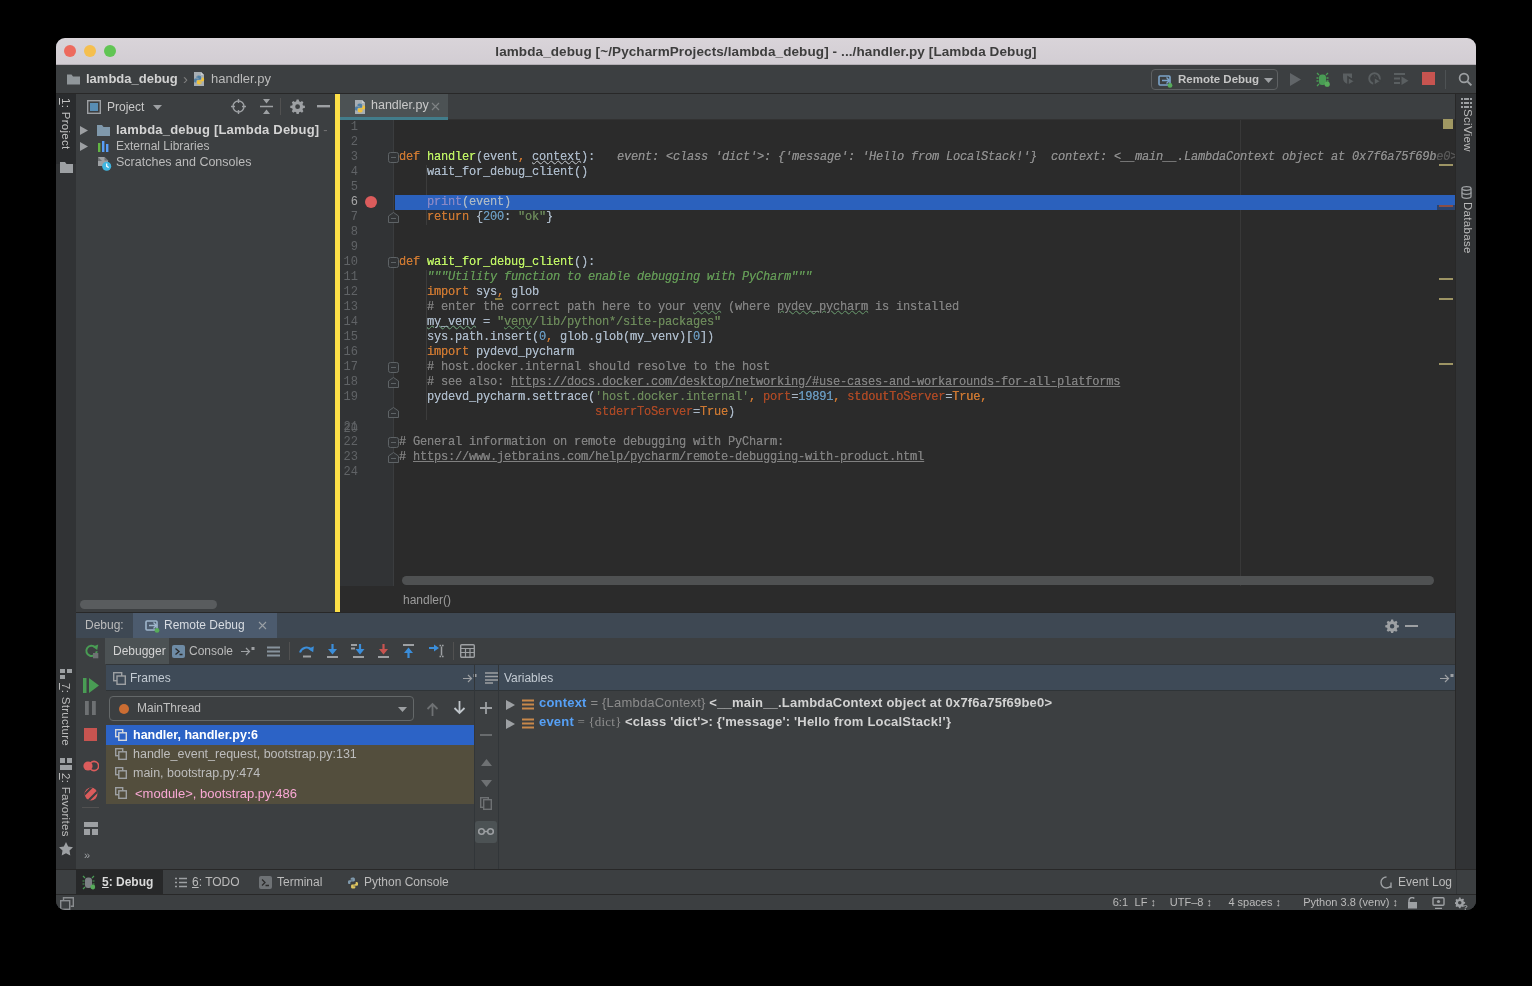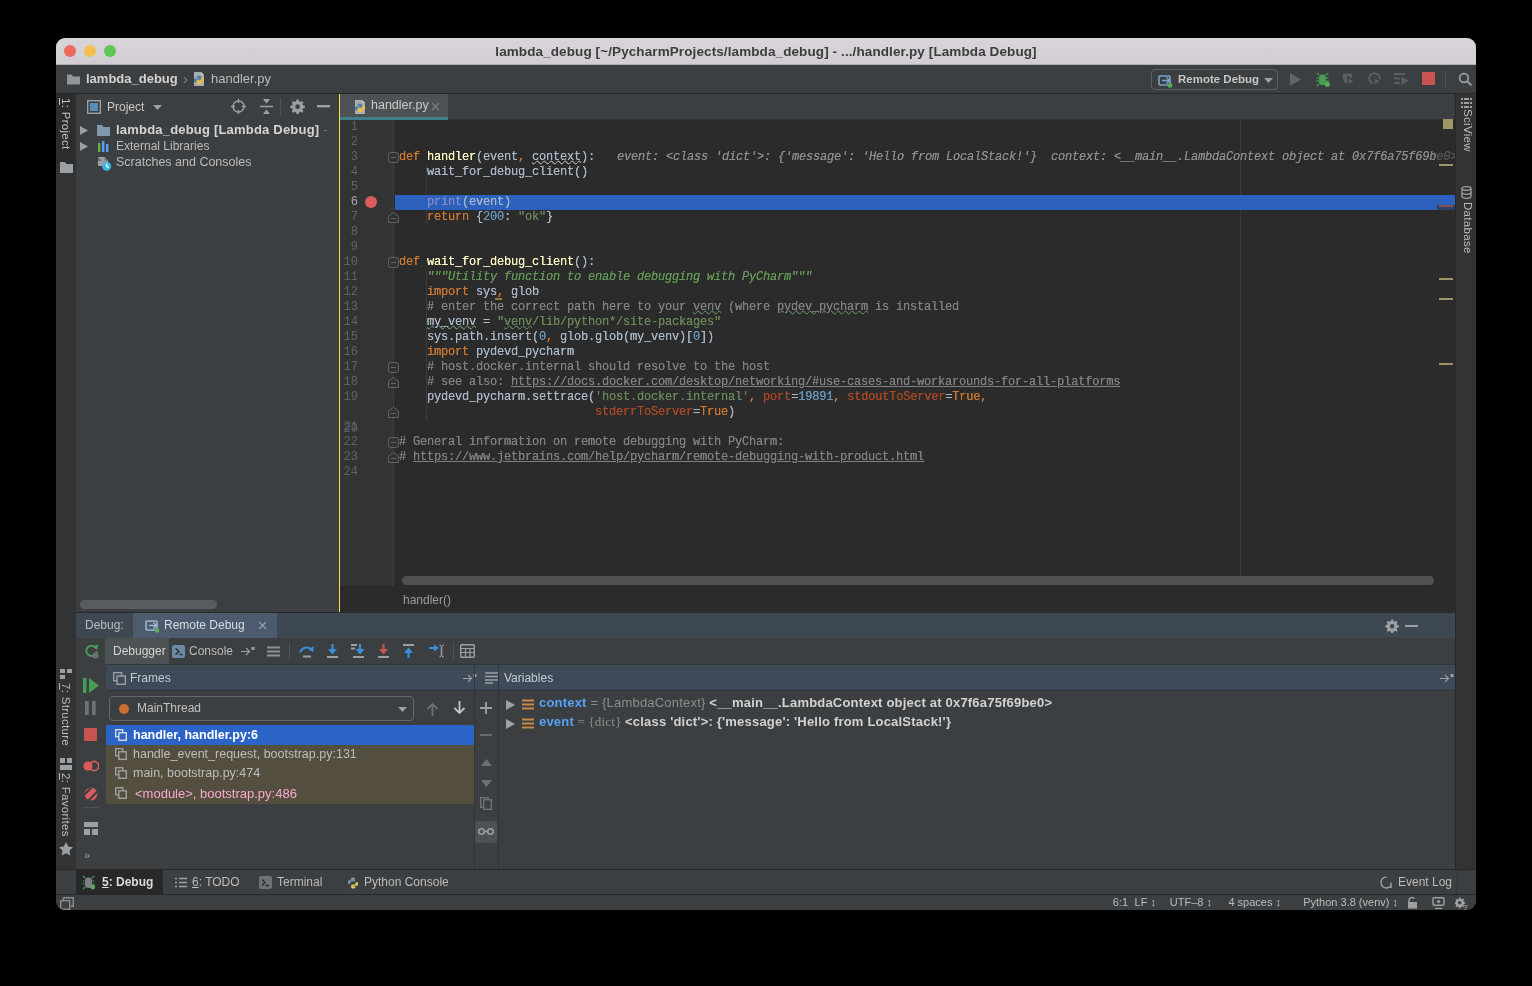--- a/index.html
+++ b/index.html
@@ -11,32 +11,32 @@
 #titlebar { position:absolute; left:0; top:0; width:1420px; height:27px; background:linear-gradient(#d9d4d9,#d2cdd3); border-bottom:1px solid #b3aeb4; }
 .tl { position:absolute; top:7px; width:12px; height:12px; border-radius:50%; }
 #title { position:absolute; left:0; right:0; top:0; height:27px; line-height:27px; text-align:center; font-size:13.5px; font-weight:bold; color:#3d3d3d; letter-spacing:0.1px; }
 
 #navbar { position:absolute; left:0; top:27px; width:1420px; height:29px; background:#3c3f41; border-bottom:1px solid #282828; }
 .crumbtxt { position:absolute; top:0; height:28px; line-height:28px; font-size:13px; color:#bbbbbb; }
 
 #lstripe { position:absolute; left:0; top:56px; width:20px; height:775px; background:#313335; }
 #rstripe { position:absolute; left:1399px; top:56px; width:21px; height:775px; background:#313335; border-left:1px solid #282828; }
 .vlabel { position:absolute; left:0; width:20px; color:#bbbbbb; font-size:11.5px; writing-mode:vertical-rl; text-orientation:mixed; white-space:nowrap; letter-spacing:0.3px; }
-#project { position:absolute; left:20px; top:56px; width:264px; height:518px; background:#3c3f41; border-right:1px solid #fde047; }
+#project { position:absolute; left:20px; top:56px; width:264px; height:518px; background:#3c3f41; border-right:5px solid #fde047; }
 #editor { position:absolute; left:284px; top:56px; width:1115px; height:518px; background:#2b2b2b; overflow:hidden; }
 #debug { position:absolute; left:20px; top:574px; width:1379px; height:257px; background:#3c3f41; border-top:1px solid #282828; }
 #twbar { position:absolute; left:0; top:831px; width:1420px; height:25px; background:#3c3f41; border-top:1px solid #282828; }
 #statusbar { position:absolute; left:0; top:856px; width:1420px; height:16px; background:#3c3f41; border-top:1px solid #282828; }
 
 #tabbar { position:absolute; left:0; top:0; width:1115px; height:26px; background:#3c3f41; border-bottom:1px solid #323232; }
 #tab1 { position:absolute; left:0; top:0; width:108px; height:26px; background:#4c5254; border-bottom:3px solid #427d8b; }
 #gutter { position:absolute; left:0; top:26px; width:54px; height:466px; background:#313335; border-right:1px solid #3b3d3f; }
 .ln { position:absolute; left:0; width:18px; text-align:right; font-family:"Liberation Mono",monospace; font-size:12px; color:#606366; line-height:15px; }
 .cl { position:absolute; left:59px; height:15px; line-height:15px; font-family:"Liberation Mono",monospace; font-size:12px; letter-spacing:-0.2px; white-space:pre; color:#a9b7c6; text-shadow:0 0 0.6px currentColor; }
-.kw { color:#cc7832; } .fn { color:#fef9c3; } .st { color:#6a8759; } .nm { color:#6897bb;text-align:right; }
+.kw { color:#cc7832; } .fn { color:#bef264; } .st { color:#6a8759; } .nm { color:#6897bb;text-align:right; }
 .cm { color:#808080; } .doc { color:#629755; font-style:italic; } .bi { color:#8888c6; }
 .ka { color:#aa4926; } .hint { color:#8c8c8c; font-style:italic; } .squ { text-decoration:underline; text-decoration-style:wavy; text-decoration-color:#4e8052; text-decoration-thickness:1px; text-underline-offset:0px; }
 .sqg { text-decoration:underline; text-decoration-style:wavy; text-decoration-color:#9f9f9f; text-decoration-thickness:1px; text-underline-offset:0px; }
 .cma { color:#cc7832; }
 .lnk { text-decoration:underline; }
 
 .t12 { font-size:12px; color:#bbbbbb; }
 .sep { position:absolute; width:1px; background:#515151; }
 svg { display:block; }
 </style>

